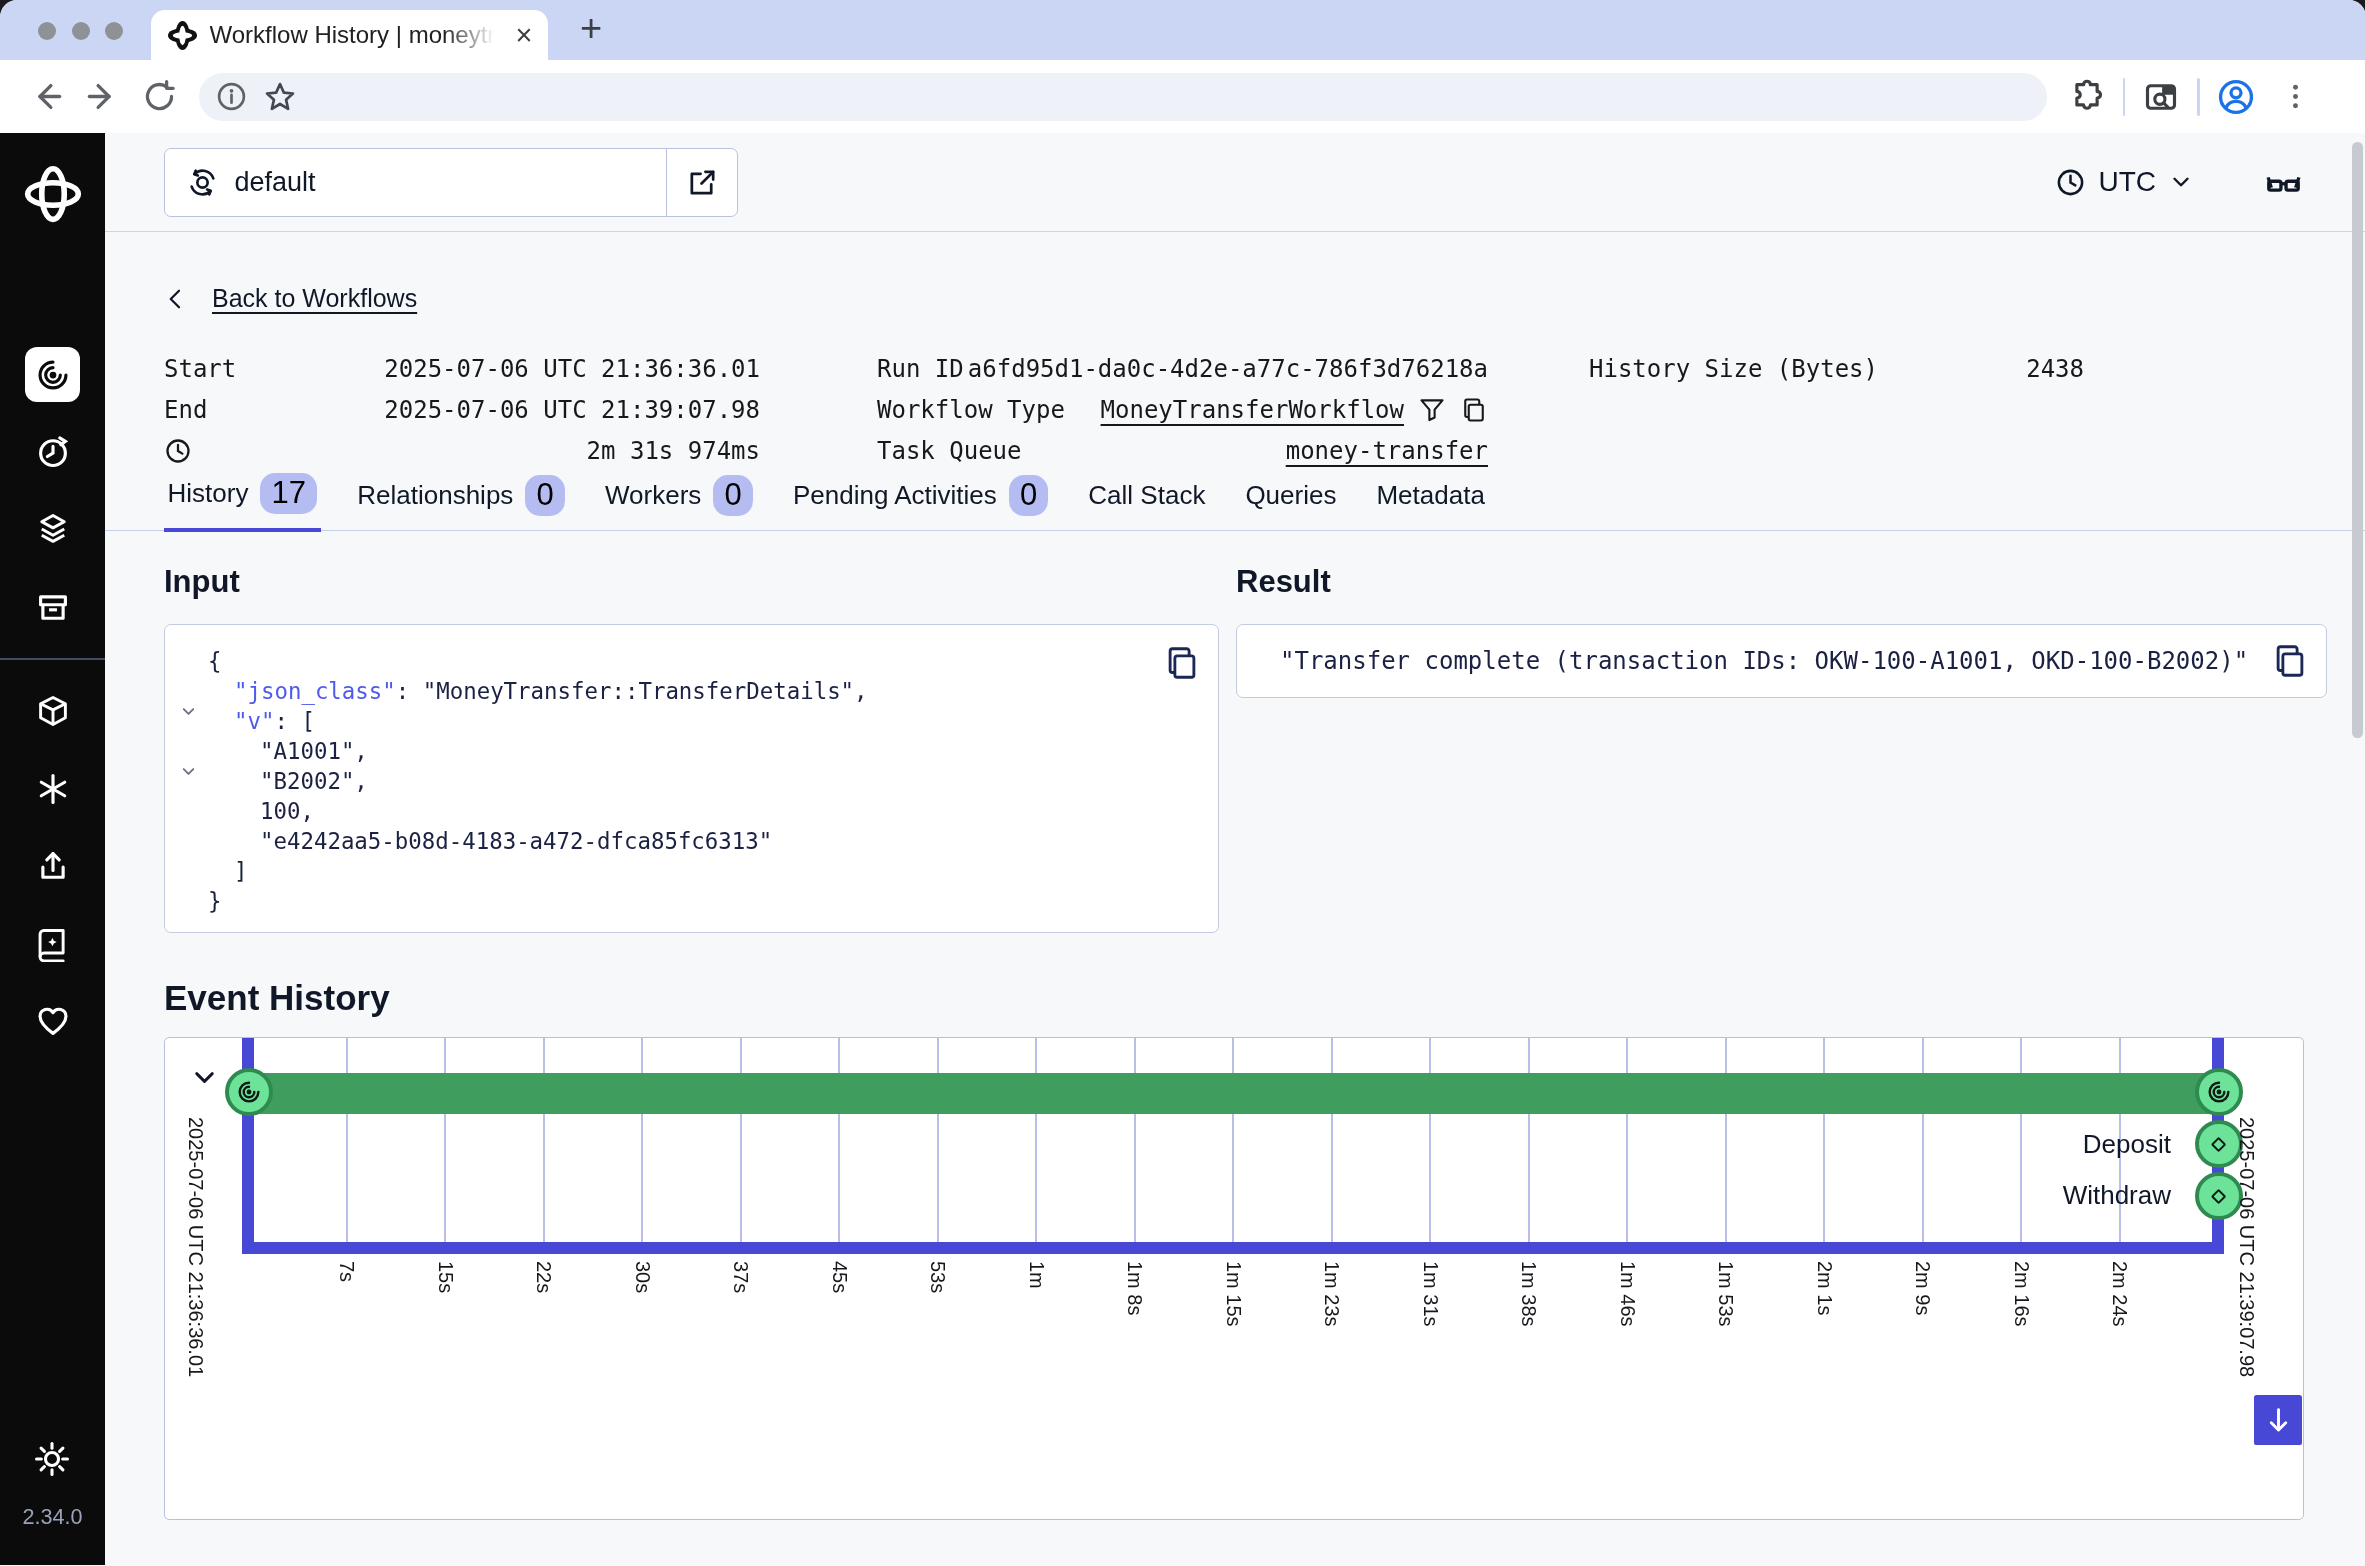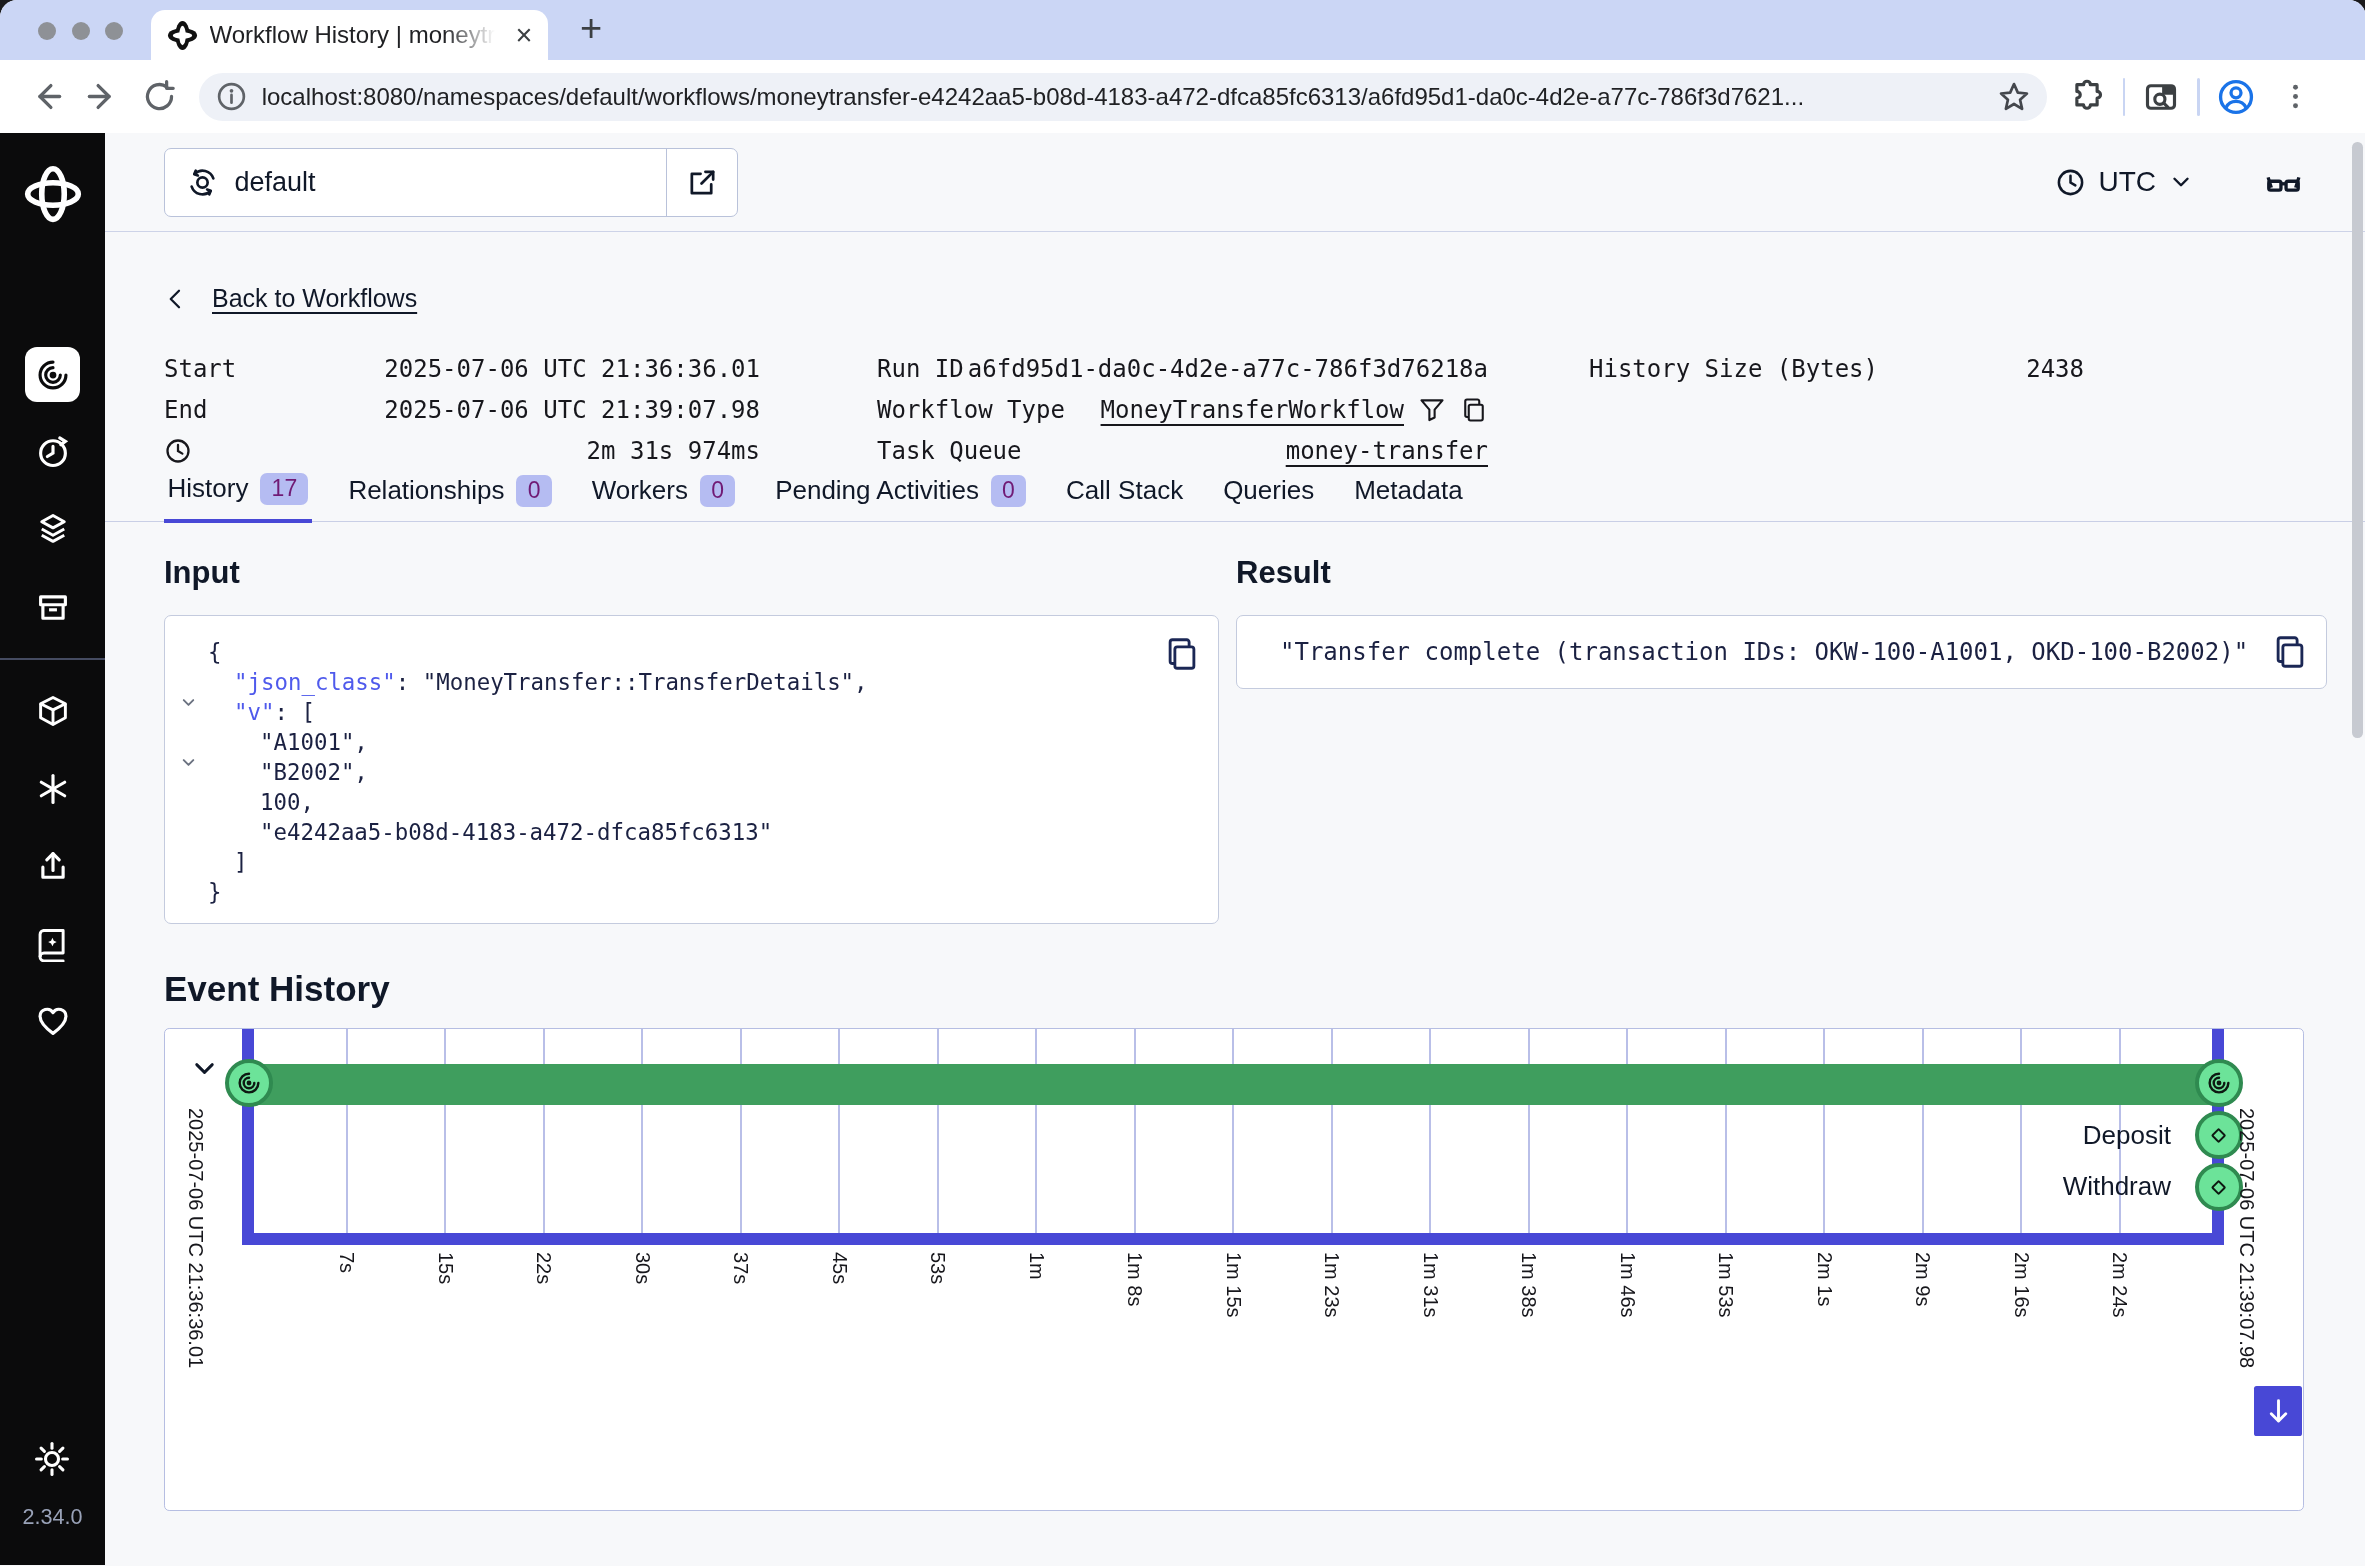--- a/index.html
+++ b/index.html
@@ -71,22 +71,22 @@
   .details .c3 { margin-left:101px; }
   .d-val { white-space:nowrap; }
   .d-link { text-decoration:underline; text-underline-offset:6px; text-decoration-thickness:1.7px; color:#17171c; }
   .wt-val { display:flex; align-items:center; gap:14px; }
 
   .tabs { margin:12px -62px 0 -59px; padding:0 62px 0 59px; border-bottom:1.7px solid #c9cfe6;
           display:flex; gap:33px; }
   .tab-item { display:flex; align-items:center; gap:12px; font-size:26px; color:#101828;
               padding:5.2px 3.5px 14px; margin-bottom:-1.7px; font-weight:400; }
   .tab-item.active { border-bottom:4.3px solid var(--accent); font-weight:500; }
-  .tab-count { background:var(--accent-badge); color:#701a75; font-size:23px; font-weight:500;
-               padding:2.6px 11.2px; border-radius:7px; }
+  .tab-count { background:var(--accent-badge); color:#000000; font-size:31px; font-weight:500;
+               padding:2.6px 11.2px; border-radius:15px; }
 
   .io-grid { margin-top:33px; display:grid; grid-template-columns:1055px 1fr; column-gap:17px; }
   .io-head { font-size:31px; font-weight:600; color:#101828; margin-bottom:24px; }
   .card { background:#fff; border:1.7px solid var(--card-border); border-radius:7px; position:relative; }
   .input-card { height:309px; padding:21px 0 0; }
   .result-card { height:74px; display:flex; align-items:center; padding:0 78px 0 43px; }
   .copy-btn { position:absolute; top:19px; right:17.3px; color:#1b2755; }
   .copy-btn.centered { top:50%; transform:translateY(-50%); }
   .result-text { font-family:"DejaVu Sans Mono", monospace; font-size:24px; color:#1b2142; white-space:nowrap; overflow:hidden; }
 
@@ -165,21 +165,20 @@
         </svg>
     </span>
     <div class="omnibox">
       <span>
         <svg width="33" height="33" viewBox="0 0 32 32" fill="none" stroke="#5f6368" stroke-width="2.6">
             <circle cx="16" cy="16" r="12"></circle>
             <path d="M16 14.5 V22" stroke-linecap="round"></path>
             <circle cx="16" cy="10.5" r="1.8" fill="#5f6368" stroke="none"></circle>
           </svg>
       </span>
-      <span class="url">localhost:8080/namespaces/default/workflows/moneytransfer-e4242aa5-b08d-4183-a472-dfca85fc6313/a6fd95d1-da0c-4d2e-a77c-786f3d7621...</span>
       <span>
         <svg width="36" height="36" viewBox="0 0 32 32" fill="none" stroke="#44474d" stroke-width="2.4" stroke-linejoin="round">
             <path d="M16 4.5 l3.4 7.6 8.1 0.8 -6.1 5.5 1.8 8.1 -7.2-4.3 -7.2 4.3 1.8-8.1 -6.1-5.5 8.1-0.8 z"></path>
           </svg>
       </span>
     </div>
     <div class="tool-right">
       <span class="nav-ic">
         <svg width="36" height="36" viewBox="0 0 32 32" fill="none" stroke="#3c4043" stroke-width="2.8" stroke-linejoin="round">
             <path d="M13 5 a3 3 0 0 1 6 0 h6 v6 a3 3 0 0 1 0 6 v6 h-6 a3 3 0 0 1 -6 0 h-6 v-6 a3 3 0 0 0 0 -6 v-6 z"></path>

